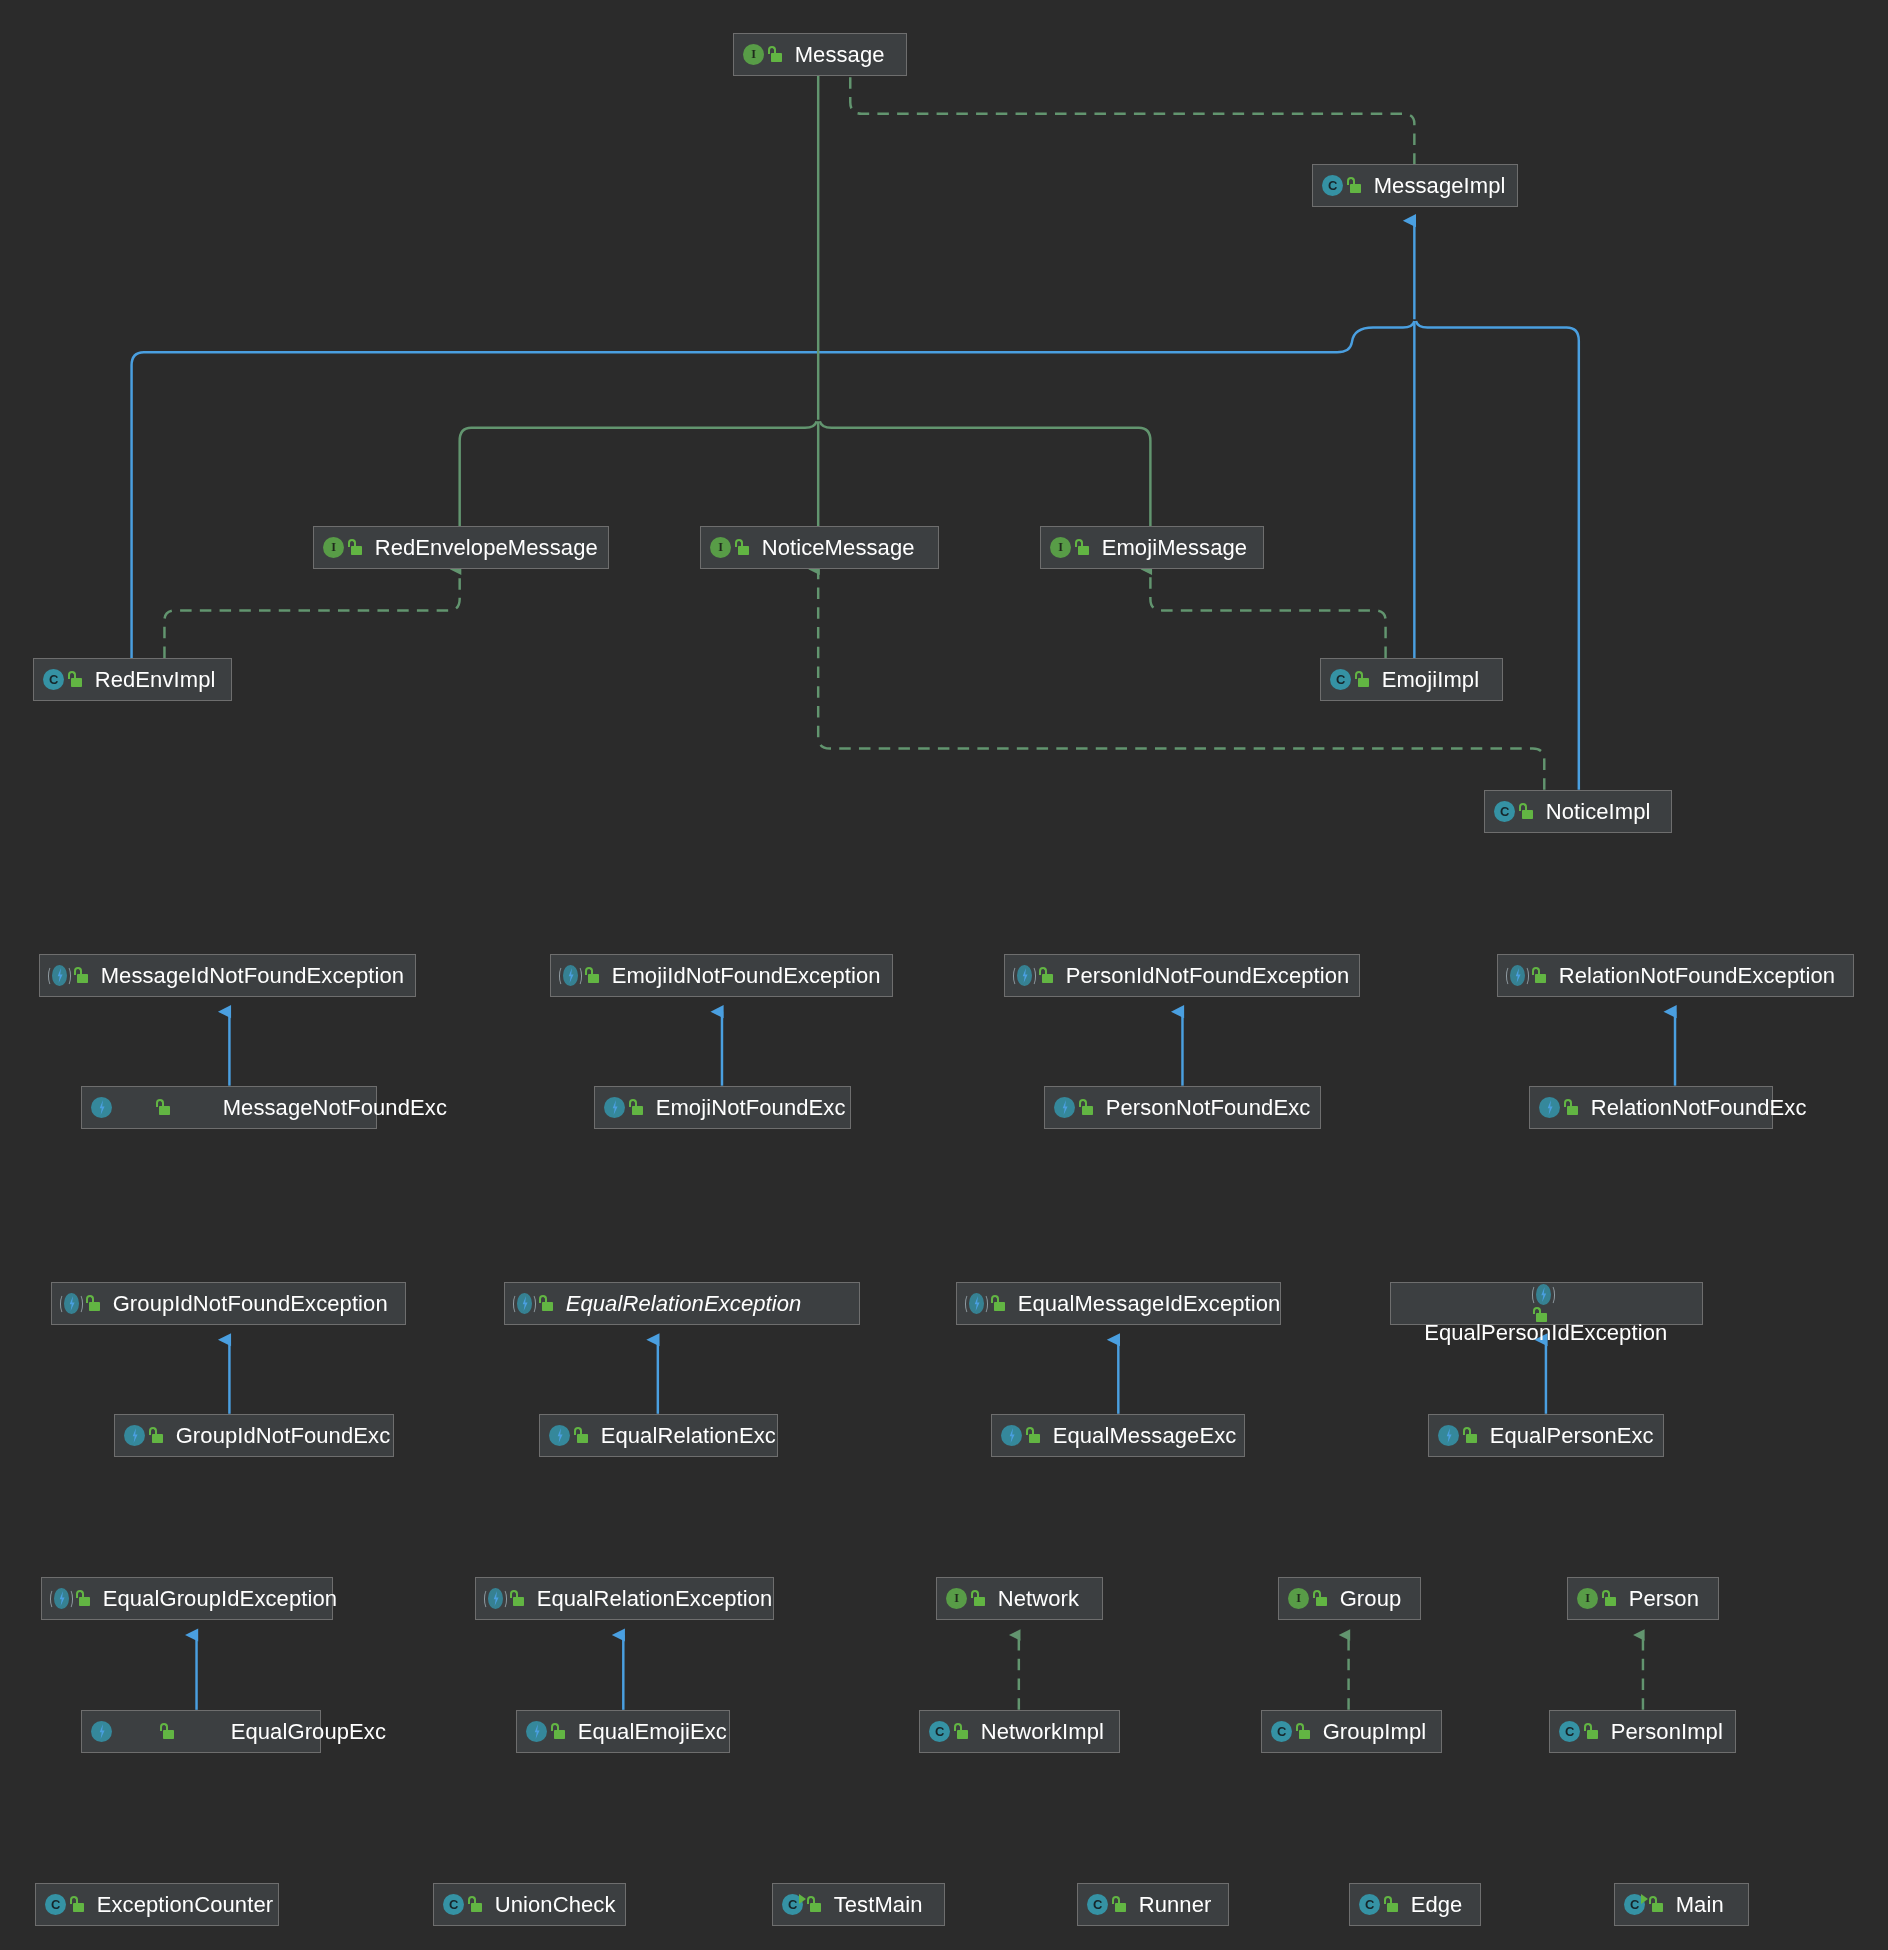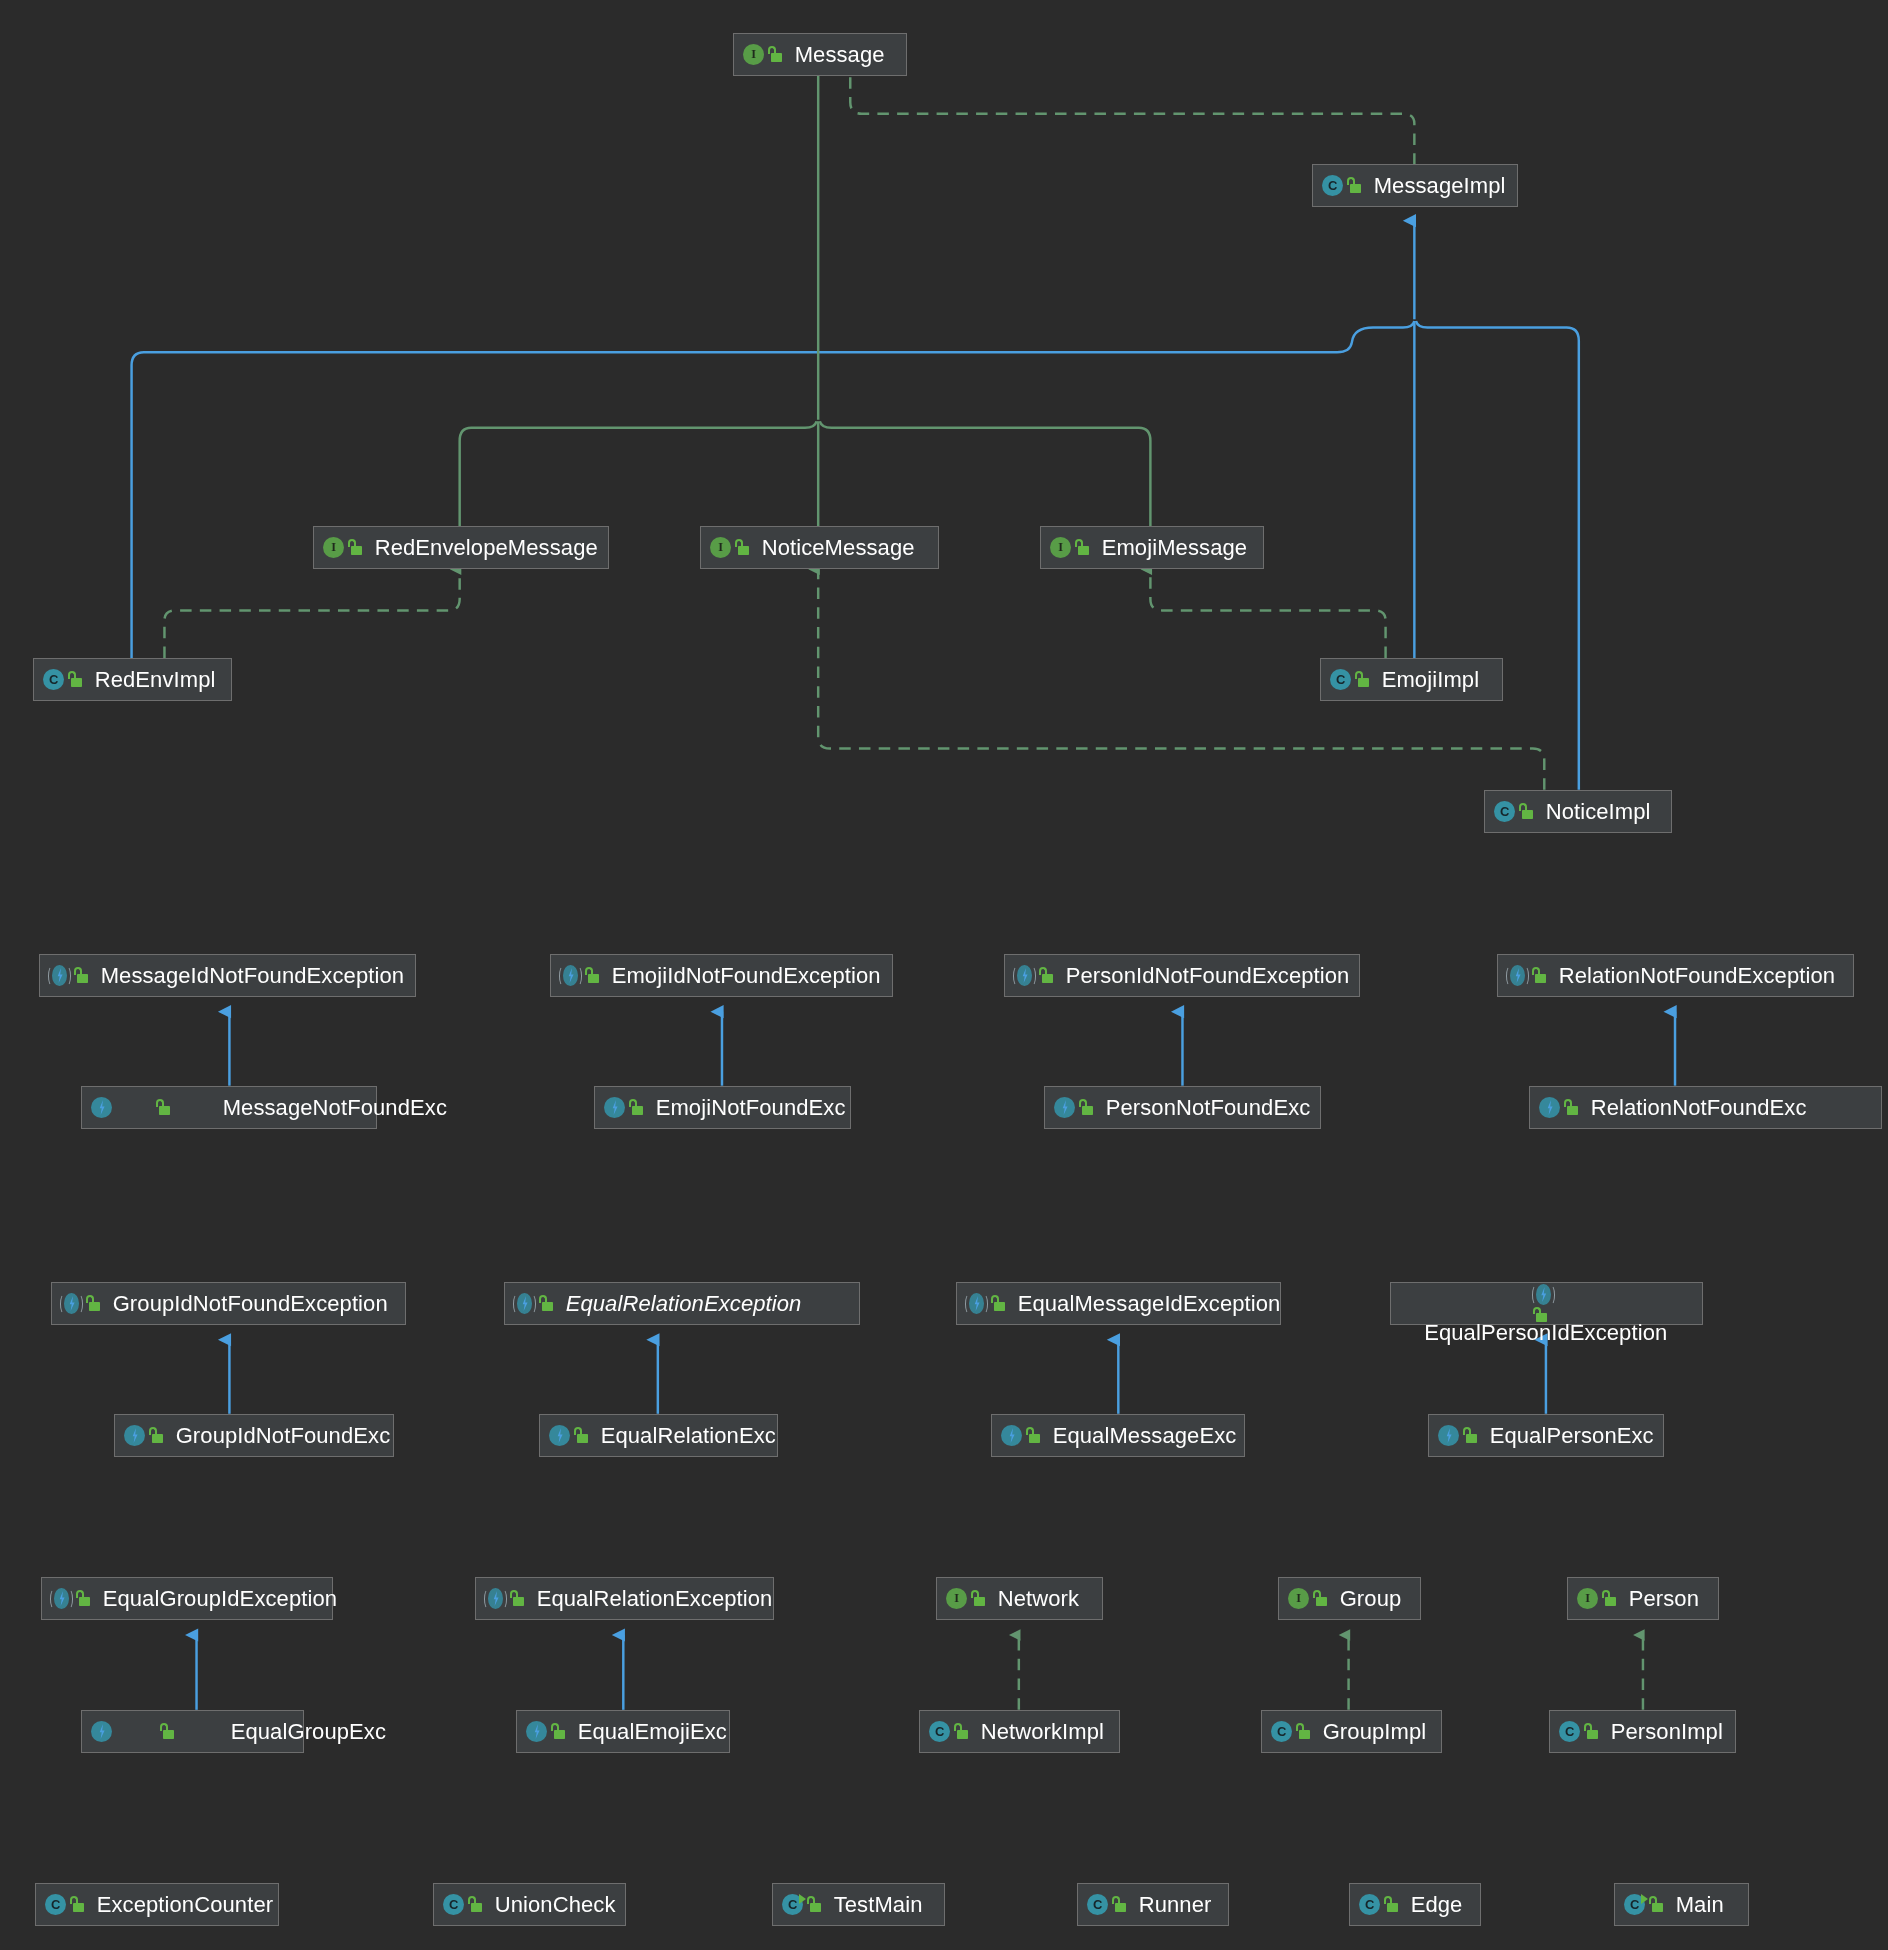--- a/index.html
+++ b/index.html
@@ -405,21 +405,21 @@
       <div class="node" style="left: 1044px; top: 1086px; width: 277px;">
         <span class="ico">
           <span class="ico-exc"></span>
         </span>
         <span class="lock">
           <span class="shackle"></span>
           <span class="body"></span>
         </span>
         <span class="lbl">PersonNotFoundExc</span>
       </div>
-      <div class="node" style="left: 1529px; top: 1086px; width: 353px;">
+      <div class="node" style="left: 1529px; top: 1086px; width: 244px;">
         <span class="ico">
           <span class="ico-exc"></span>
         </span>
         <span class="lock">
           <span class="shackle"></span>
           <span class="body"></span>
         </span>
         <span class="lbl">RelationNotFoundExc</span>
       </div>
       <div class="node" style="left: 51px; top: 1282px; width: 355px;">
@@ -569,21 +569,21 @@
       <div class="node" style="left: 1567px; top: 1577px; width: 152px;">
         <span class="ico">
           <span class="ico-interface">I</span>
         </span>
         <span class="lock">
           <span class="shackle"></span>
           <span class="body"></span>
         </span>
         <span class="lbl">Person</span>
       </div>
-      <div class="node" style="left: 81px; top: 1710px; width: 223px; gap: 44px;">
+      <div class="node" style="left: 81px; top: 1710px; width: 240px; gap: 44px;">
         <span class="ico">
           <span class="ico-exc"></span>
         </span>
         <span class="lock">
           <span class="shackle"></span>
           <span class="body"></span>
         </span>
         <span class="lbl">EqualGroupExc</span>
       </div>
       <div class="node" style="left: 516px; top: 1710px; width: 214px;">

